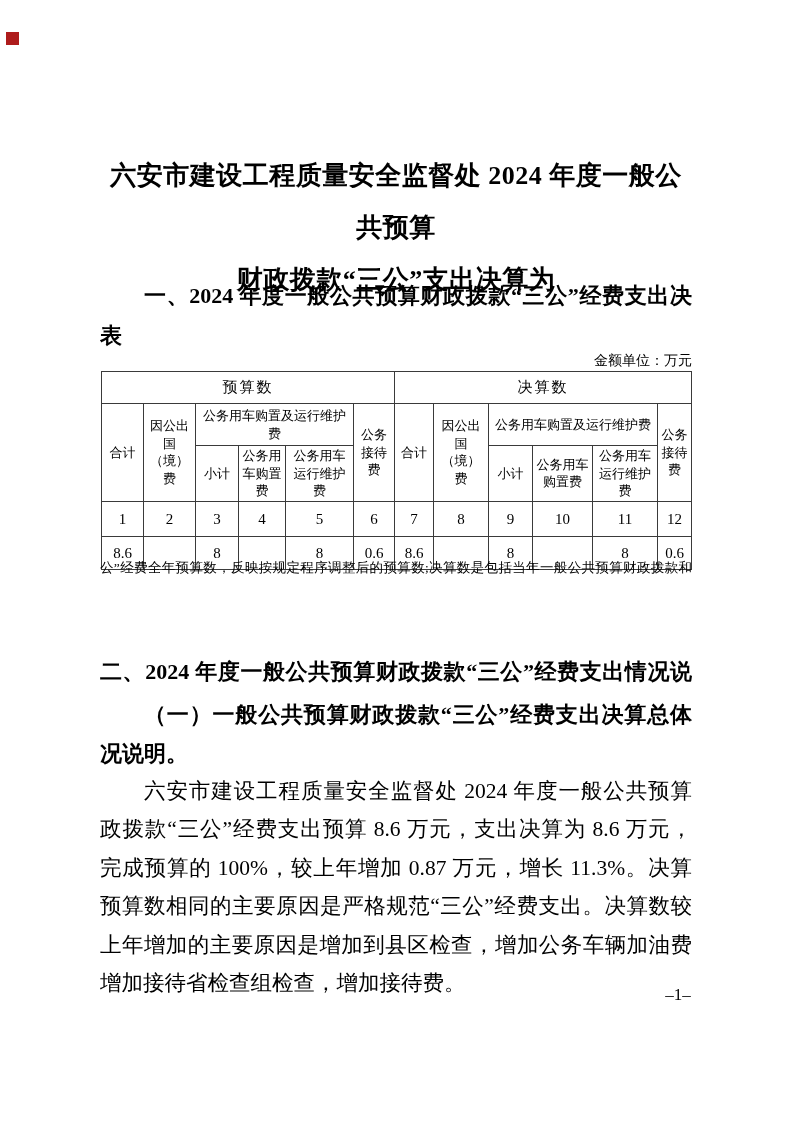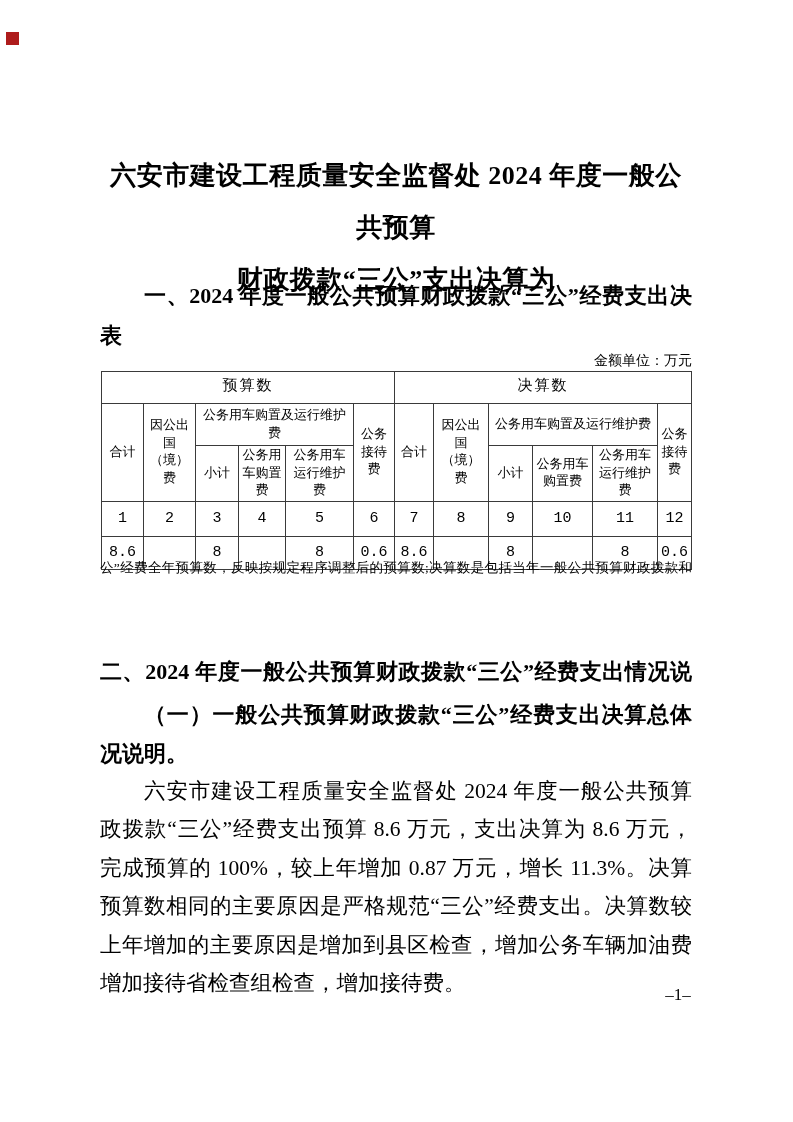--- a/index.html
+++ b/index.html
@@ -25,21 +25,21 @@
 
   .h1-block { left:100px; top:276px; width:592px; font-size:22px; font-weight:bold; }
   .h-line { line-height:39.5px; height:39.5px; overflow:hidden; }
   .just { text-align:justify; text-align-last:justify; }
   .indent2 { text-indent:44px; }
 
   .unit-label { left:100px; top:352px; width:592px; text-align:right; font-size:14px; line-height:18px; }
 
   .sg-table {
     position:absolute; left:101px; top:371px; width:590px;
-    border-collapse:collapse; table-layout:fixed;font-family:Liberation Mono, monospace;
+    border-collapse:collapse; table-layout:fixed;
   }
   .sg-table td {
     border:1px solid #3a3a3a;
     text-align:center; vertical-align:middle;
     font-size:13px; line-height:1.35;
     padding:1px 2px;
     overflow:hidden;
   }
   .sg-table .t-group { font-size:15px; letter-spacing:2px; height:32px; }
   .sg-table .r2 td { height:42px; }

